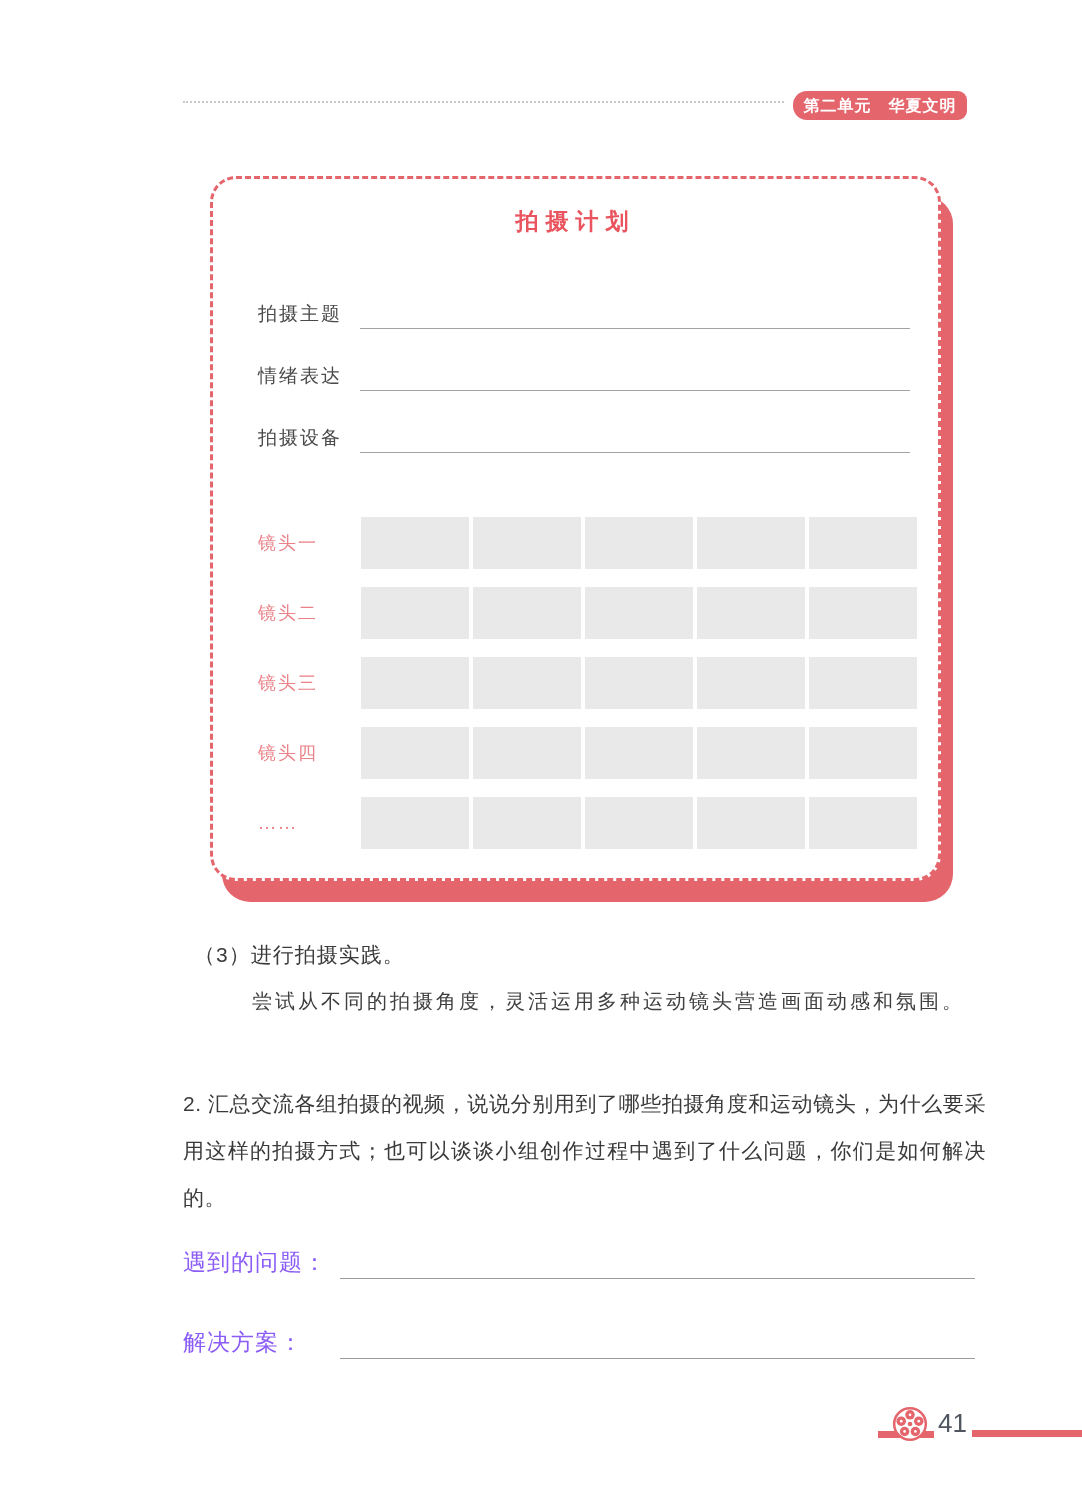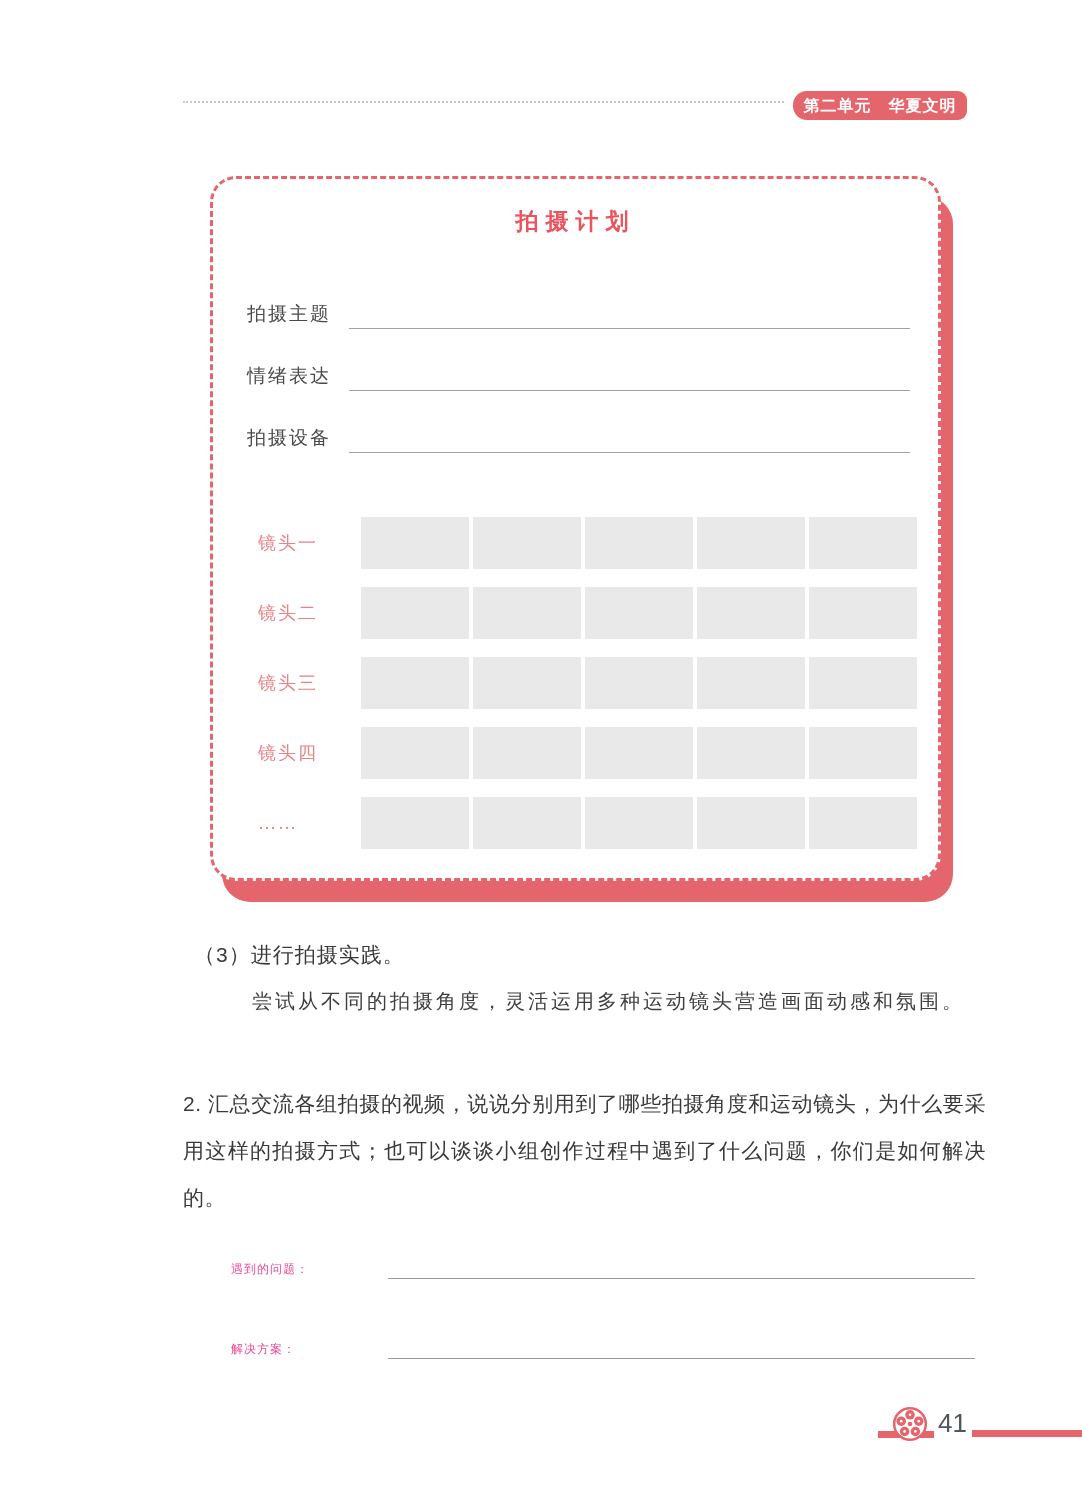--- a/index.html
+++ b/index.html
@@ -59,21 +59,21 @@
     position: absolute;
     left: 0; right: 0; top: 27px;
     text-align: center;
     font-size: 23px;
     font-weight: bold;
     letter-spacing: 7px;
     color: #e9545e;
   }
   .field-row {
     position: absolute;
-    left: 34px; right: 28px;
+    left: 45px; right: 28px;
     height: 36px;
     display: flex;
     align-items: flex-end;
   }
   .field-row.f0 { top: 114px; }
   .field-row.f1 { top: 176px; }
   .field-row.f2 { top: 238px; }
   .field-label {
     width: 100px;
     font-size: 19px;
@@ -153,26 +153,25 @@
     left: 183px;
     width: 792px;
     height: 32px;
     display: flex;
     align-items: flex-end;
   }
   .write-row.q { top: 1247px; }
   .write-row.s { top: 1327px; }
   .write-label {
     width: 157px;
-    font-size: 12px;
-    color: #ec4899;
+    font-size: 23px;
+    color: #8b5cf6;
     letter-spacing: 1px;
     white-space: nowrap;
     padding-bottom: 1px;
-    margin-left: 48px;
   }
   .write-line {
     flex: 1;
     border-bottom: 1px solid #9b9b9b;
     height: 0;
   }
 
   
   .bar-left {
     position: absolute;

